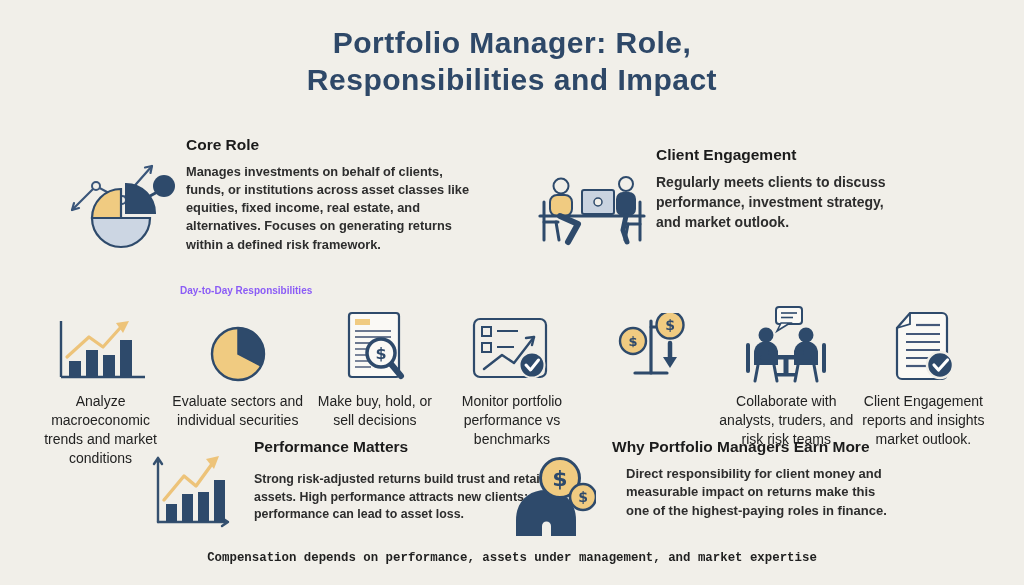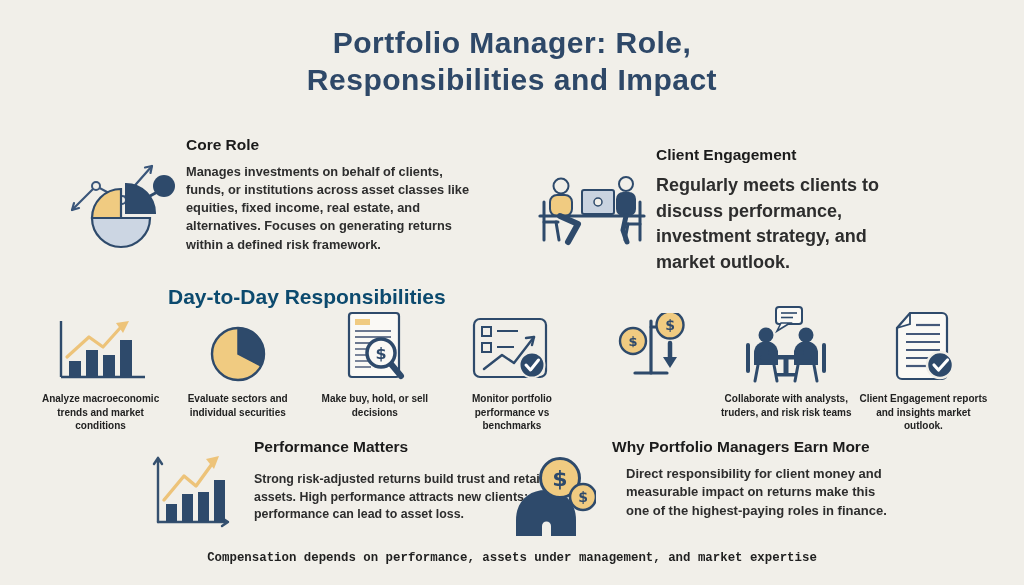--- a/index.html
+++ b/index.html
@@ -12,29 +12,29 @@
   .section-heading{color:#1b1b1b;font-weight:bold;font-size:15.5px;margin:0 0 9px 0;}
   .body-text{color:#2d2d2d;font-weight:bold;font-size:12.8px;line-height:1.42;}
 
   .core{position:absolute;left:58px;top:136px;display:flex;}
   .core .icon-wrap{width:128px;margin-top:8px;}
   .core .txt{width:292px;margin-left:0px;}
 
   .client{position:absolute;left:536px;top:146px;display:flex;}
   .client .icon-wrap{width:116px;margin-top:12px;}
   .client .txt{width:248px;margin-left:4px;}
-  .client .body-text{font-size:18px;}
-
-  .day-heading{position:absolute;left:168px;top:285px;color:#0c4a6e;font-weight:bold;font-size:21px;}
+  .client .body-text{font-size:14px;}
+
+  .day-heading{position:absolute;left:180px;top:285px;color:#8b5cf6;font-weight:bold;font-size:10px;}
 
   .resp-row{position:absolute;left:32px;top:313px;width:960px;display:flex;}
   .resp-item{flex:1 1 0;text-align:center;}
   .resp-icon{height:70px;display:flex;align-items:flex-end;justify-content:center;margin-bottom:9px;}
   .resp-label{width:134px;margin-left:-7px;position:relative;left:50%;transform:translateX(-50%);
-              color:#222;font-weight:bold;font-size:10px;line-height:1.35;margin-left:0;}
+              color:#222;font-weight:normal;font-size:14px;line-height:1.35;margin-left:0;}
 
   .perf{position:absolute;left:144px;top:438px;display:flex;}
   .perf .icon-wrap{width:100px;margin-top:8px;}
   .perf .txt{width:312px;margin-left:10px;}
   .perf .section-heading{margin-bottom:15px;}
   .perf .body-text{font-size:12.4px;}
 
   .earn{position:absolute;left:508px;top:438px;display:flex;}
   .earn .icon-wrap{width:92px;margin-top:14px;}
   .earn .txt{margin-left:12px;width:292px;}

